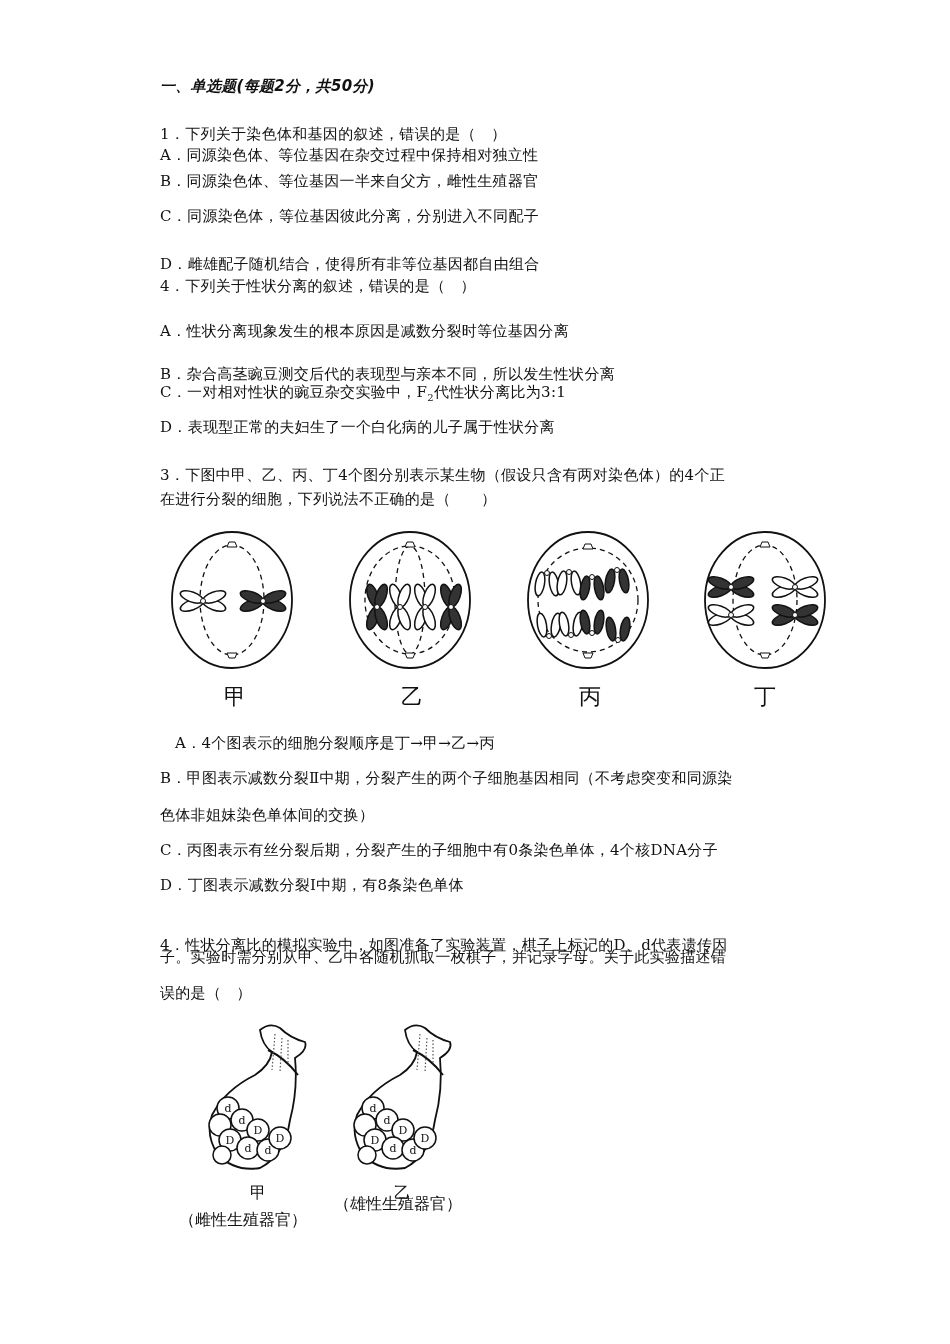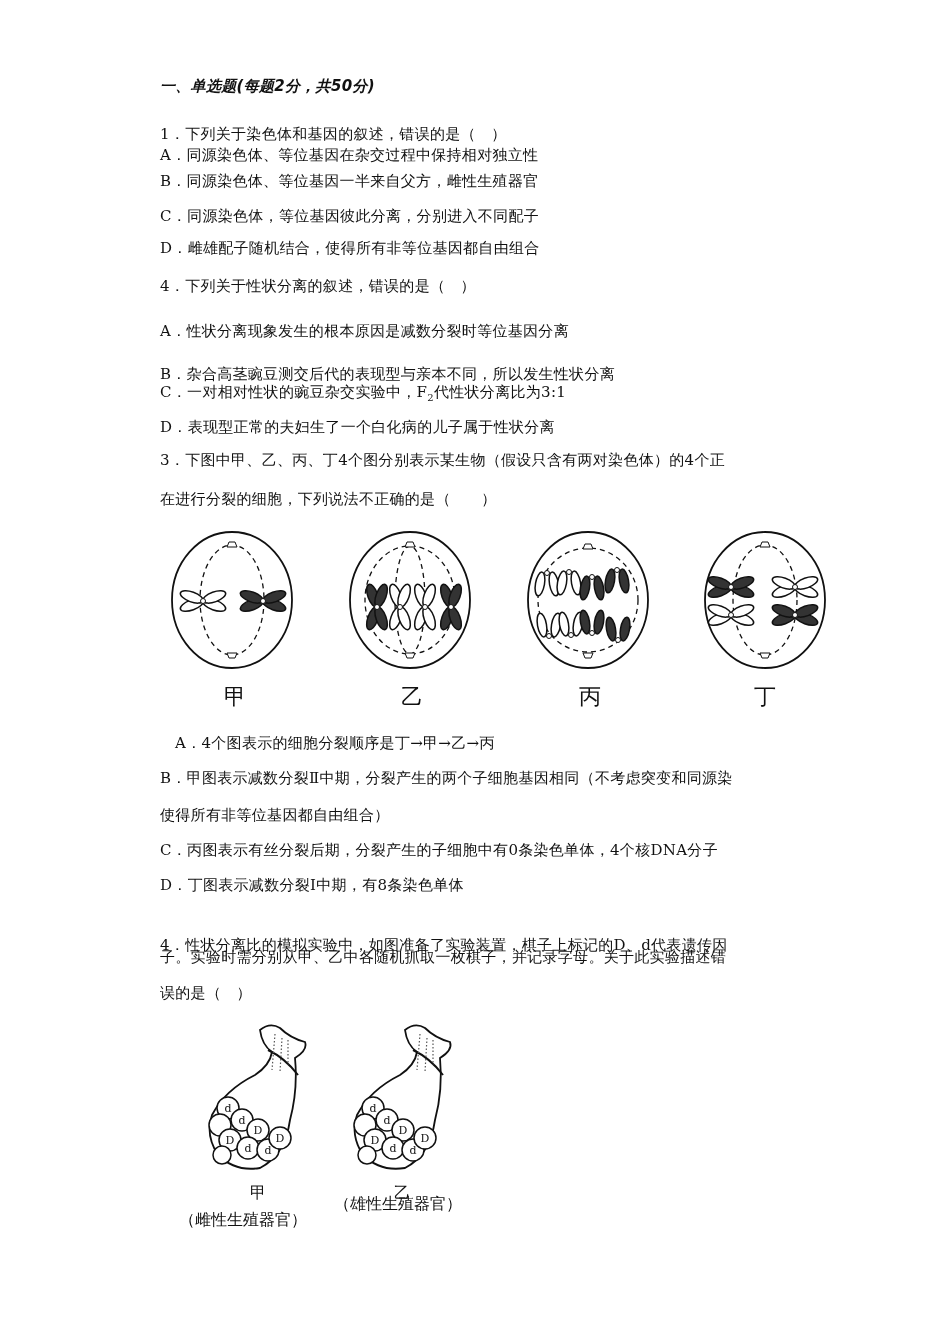--- a/index.html
+++ b/index.html
@@ -14,31 +14,31 @@
 </style>
 </head>
 <body>
 
 <div class="line section" style="top:76px;font-style:italic;">一、单选题(每题2分，共50分)</div>
 
 <div class="line" style="top:110px;margin-top:14px;">1．下列关于染色体和基因的叙述，错误的是（　）</div>
 <div class="line" style="top:145px;">A．同源染色体、等位基因在杂交过程中保持相对独立性</div>
 <div class="line" style="top:171px;">B．同源染色体、等位基因一半来自父方，雌性生殖器官</div>
 <div class="line" style="top:206px;">C．同源染色体，等位基因彼此分离，分别进入不同配子</div>
-<div class="line" style="top:238px;">D．雌雄配子随机结合，使得所有非等位基因都自由组合</div>
+<div class="line" style="top:254px;">D．雌雄配子随机结合，使得所有非等位基因都自由组合</div>
 
 <div class="line" style="top:276px;">4．下列关于性状分离的叙述，错误的是（　）</div>
 <div class="line" style="top:321px;text-align:right;">A．性状分离现象发生的根本原因是减数分裂时等位基因分离</div>
 <div class="line" style="top:364px;">B．杂合高茎豌豆测交后代的表现型与亲本不同，所以发生性状分离</div>
 <div class="line" style="top:382px;">
   <span>C．一对相对性状的豌豆杂交实验中，F</span><sub>2</sub><span>代性状分离比为3:1</span>
 </div>
 <div class="line" style="top:417px;">D．表现型正常的夫妇生了一个白化病的儿子属于性状分离</div>
 
-<div class="line" style="top:450px;">3．下图中甲、乙、丙、丁4个图分别表示某生物（假设只含有两对染色体）的4个正</div>
+<div class="line" style="top:465px;">3．下图中甲、乙、丙、丁4个图分别表示某生物（假设只含有两对染色体）的4个正</div>
 <div class="line" style="top:489px;">在进行分裂的细胞，下列说法不正确的是（　　）</div>
 
 <svg class="fig" style="left:160px;top:530px;" width="680" height="150" viewBox="0 0 680 150">
   <defs>
     <g id="xw">
         <ellipse cx="-12" cy="0" rx="12" ry="5" fill="#fff" stroke="#111" stroke-width="1.5" transform="rotate(-20)"></ellipse>
         <ellipse cx="12" cy="0" rx="12" ry="5" fill="#fff" stroke="#111" stroke-width="1.5" transform="rotate(20)"></ellipse>
         <ellipse cx="-12" cy="0" rx="12" ry="5" fill="#fff" stroke="#111" stroke-width="1.5" transform="rotate(20)"></ellipse>
         <ellipse cx="12" cy="0" rx="12" ry="5" fill="#fff" stroke="#111" stroke-width="1.5" transform="rotate(-20)"></ellipse>
         <circle r="2.5" fill="#fff" stroke="#111"></circle>
@@ -112,21 +112,21 @@
       <use href="#xb" x="635" y="85"></use>
   </g>
 </svg>
 <div class="cap" style="left:215px;top:682px;width:40px;">甲</div>
 <div class="cap" style="left:392px;top:682px;width:40px;">乙</div>
 <div class="cap" style="left:570px;top:682px;width:40px;">丙</div>
 <div class="cap" style="left:745px;top:682px;width:40px;">丁</div>
 
 <div class="line" style="top:733px;margin-left:15px;">A．4个图表示的细胞分裂顺序是丁→甲→乙→丙</div>
 <div class="line" style="top:768px;">B．甲图表示减数分裂Ⅱ中期，分裂产生的两个子细胞基因相同（不考虑突变和同源染</div>
-<div class="line" style="top:805px;">使得所有非等位基因都自由组合）</div>
+<div class="line" style="top:805px;">色体非姐妹染色单体间的交换）</div>
 <div class="line" style="top:840px;">C．丙图表示有丝分裂后期，分裂产生的子细胞中有0条染色单体，4个核DNA分子</div>
 <div class="line" style="top:875px;">D．丁图表示减数分裂Ⅰ中期，有8条染色单体</div>
 
 <div class="line" style="top:935px;">4．性状分离比的模拟实验中，如图准备了实验装置，棋子上标记的D、d代表遗传因</div>
 <div class="line" style="top:947px;">子。实验时需分别从甲、乙中各随机抓取一枚棋子，并记录字母。关于此实验描述错</div>
 <div class="line" style="top:983px;">误的是（　）</div>
 
 <svg class="fig" style="left:200px;top:1020px;" width="280" height="155" viewBox="0 0 280 155">
   <defs>
     <g id="bag">

